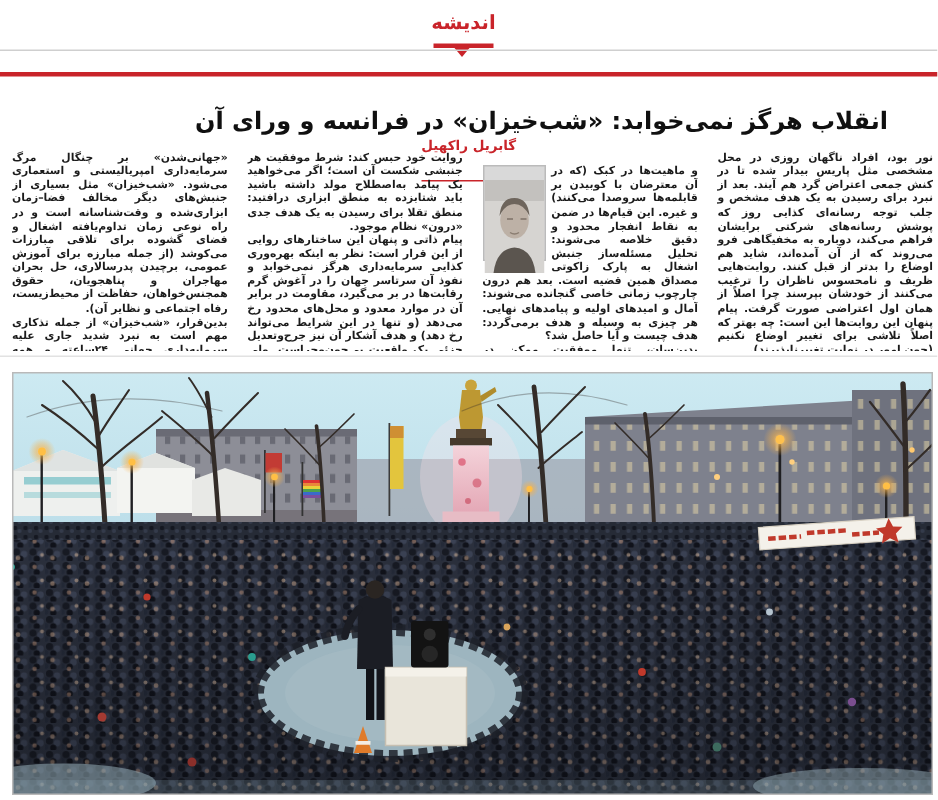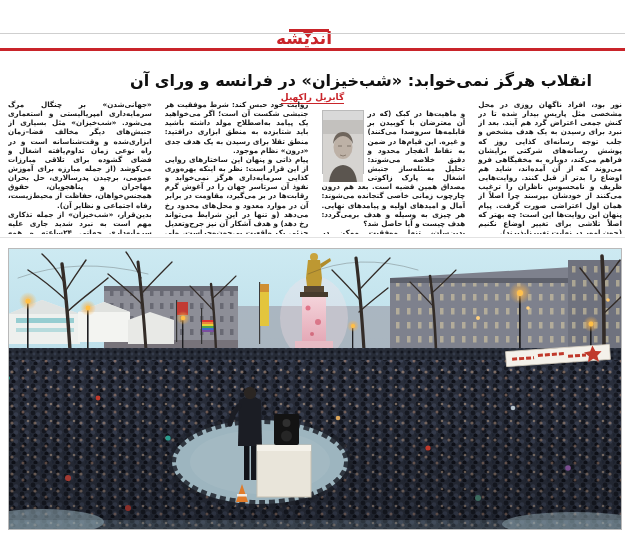--- a/index.html
+++ b/index.html
@@ -1,33 +1,33 @@
 <!DOCTYPE html>
 <html dir="rtl" lang="fa"><head>
 <meta charset="utf-8">
 <style>
   html,body{margin:0;padding:0;background:#ffffff;}
   body{width:625px;height:533px;overflow:hidden;font-family:"DejaVu Sans",sans-serif;position:relative;}
   .page{position:absolute;inset:0;background:#fff;}
 
   
   .section-tab{position:absolute;top:8px;left:286px;width:46px;text-align:center;
-    color:#c9242a;font-weight:bold;font-size:17px;letter-spacing:0;margin-top:20px;}
+    color:#c9242a;font-weight:bold;font-size:13px;letter-spacing:0;}
   .tab-rule{position:absolute;top:29px;left:289px;width:40px;height:0;border-top:3px solid #c9242a;}
   .tab-arrow{position:absolute;top:32px;left:303px;width:0;height:0;
     border:5px solid transparent;border-top:6px solid #c9242a;border-bottom:0;}
   .hairline-top{position:absolute;top:33px;left:0;width:625px;border-top:1px solid #cfcfcf;}
   .red-rule{position:absolute;top:48px;left:0;width:625px;height:3px;background:#c9242a;}
 
   
   .headline{position:absolute;top:71px;left:104px;width:514px;text-align:center;
     font-size:16px;font-weight:bold;color:#101010;line-height:1.25;}
   .byline-wrap{position:absolute;top:85px;left:0;width:625px;text-align:center;}
   .byline{display:inline-block;color:#c9242a;font-size:9px;font-weight:bold;
-    border-bottom:1.5px solid #c9242a;padding-bottom:1px;}
+    border-bottom:1.5px solid #c9242a;padding-bottom:17px;}
 
   
   .columns{position:absolute;top:100px;left:8px;width:614px;height:134px;
     display:flex;gap:13px;overflow:hidden;}
   .col{flex:1 1 0;font-size:7.2px;line-height:1.27;text-align:justify;
     color:#1b1b1b;white-space:pre-line;overflow:hidden;font-weight:bold;}
   .author-photo{float:left;width:42px;height:64px;margin:1px 4px 2px 0;
     background:#d9d9d9;border:1px solid #bbb;box-sizing:border-box;}
 
   .hairline-mid{position:absolute;top:237px;left:0;width:625px;border-top:1px solid #e2e2e2;}

